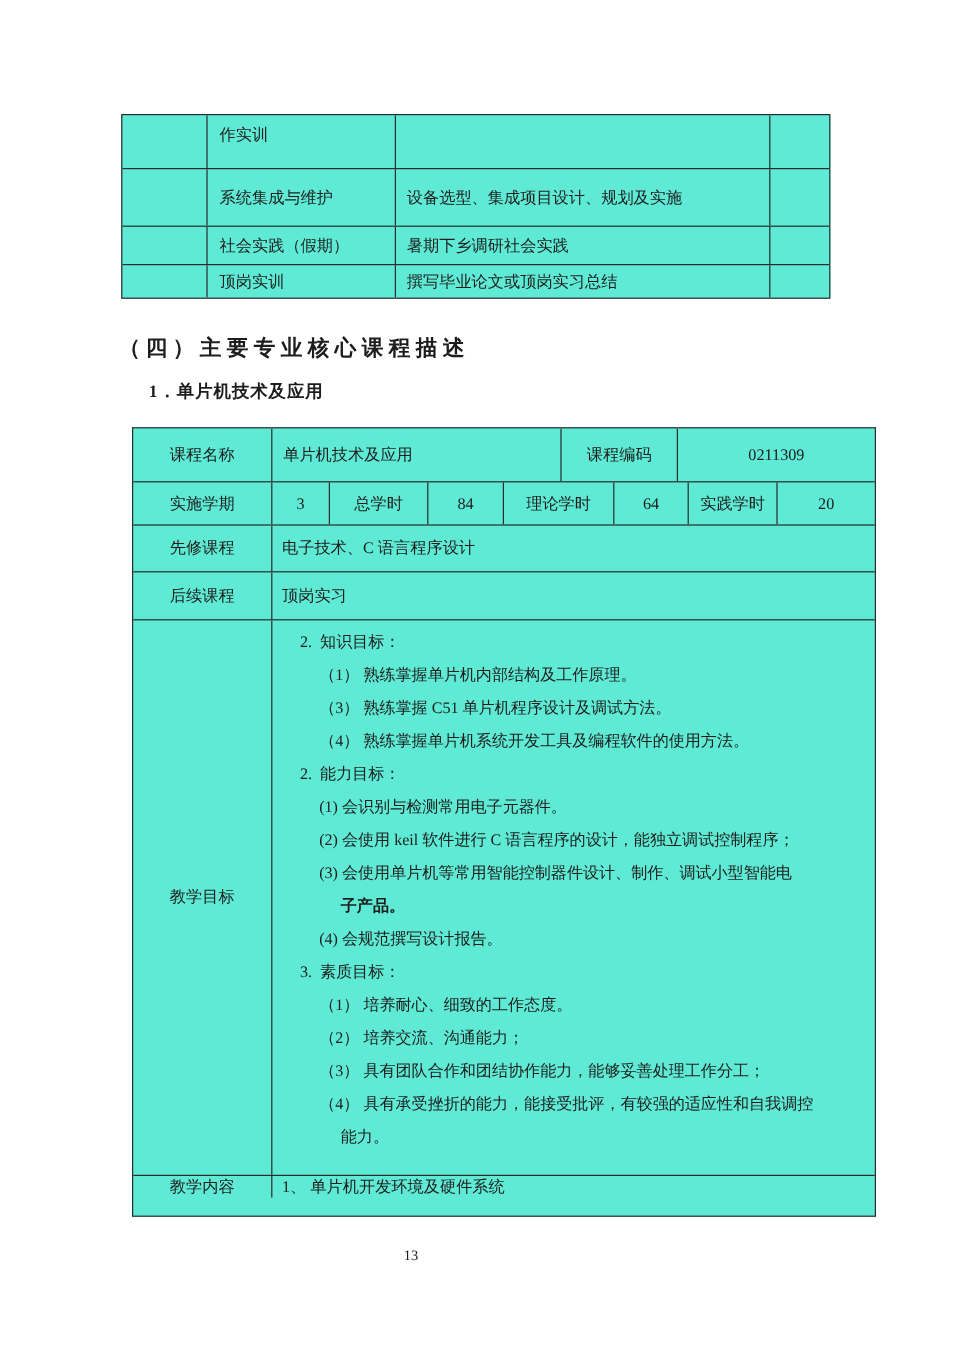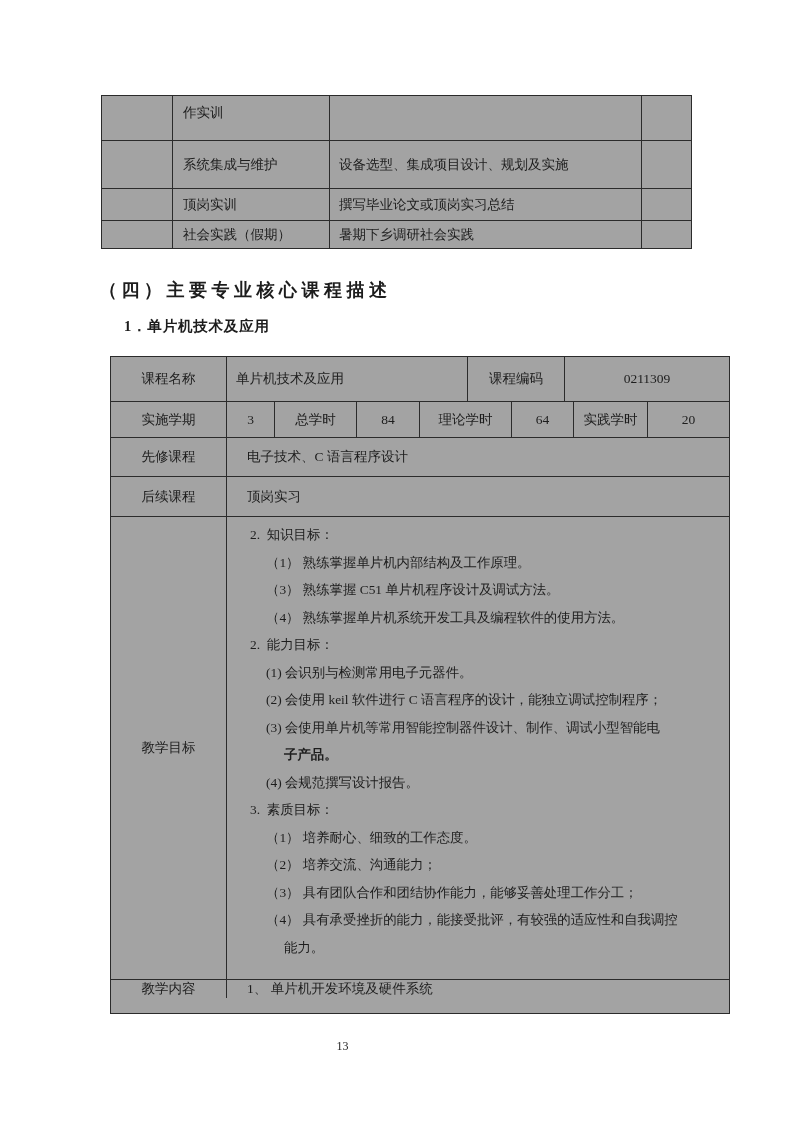--- a/index.html
+++ b/index.html
@@ -9,40 +9,40 @@
     font-family:"Liberation Serif","DejaVu Serif",serif;
     color:#1d1d1d;
     position:relative;
     overflow:hidden;
   }
   .tbl {
     position:absolute;
     box-sizing:border-box;
     border:1.6px solid #2b2b2b;
     overflow:hidden;
-    background:#a3a3a3;
+    background:#5eead4;
   }
   .trow {
     display:flex;
     box-sizing:border-box;
     border-top:1.6px solid #2b2b2b;
   }
   .trow.rfirst { border-top:none; }
   .tcell {
     box-sizing:border-box;
     border-left:1.6px solid #2b2b2b;
     display:flex;
     align-items:center;
     font-size:13.5px;
     overflow:hidden;
     white-space:nowrap;
   }
   .tcell.cfirst { border-left:none; }
   .lbl { justify-content:center; text-align:center; }
-  .val { padding-left:20px;text-align:center; }
+  .val { padding-left:8px;text-align:center; }
   .grow { flex:1 1 auto; }
 
   
   #cont-table { left:101px; top:95px; width:591px; height:154px; }
   #cont-table .trow:nth-child(1){ height:44px; }
   #cont-table .trow:nth-child(2){ height:48px; }
   #cont-table .trow:nth-child(3){ height:32px; }
   #cont-table .trow:nth-child(4){ height:28px; }
   .ct-c1 { flex:0 0 70px; }
   .ct-c2 { flex:0 0 157px; justify-content:flex-start; padding-left:10px; }
@@ -108,28 +108,28 @@
       <div class="tcell grow"></div>
     </div>
     <div class="trow">
       <div class="tcell cfirst ct-c1"></div>
       <div class="tcell ct-c2">系统集成与维护</div>
       <div class="tcell ct-c3">设备选型、集成项目设计、规划及实施</div>
       <div class="tcell grow"></div>
     </div>
     <div class="trow">
       <div class="tcell cfirst ct-c1"></div>
-      <div class="tcell ct-c2">顶岗实训</div>
-      <div class="tcell ct-c3">撰写毕业论文或顶岗实习总结</div>
+      <div class="tcell ct-c2">社会实践（假期）</div>
+      <div class="tcell ct-c3">暑期下乡调研社会实践</div>
       <div class="tcell grow"></div>
     </div>
     <div class="trow">
       <div class="tcell cfirst ct-c1"></div>
-      <div class="tcell ct-c2">社会实践（假期）</div>
-      <div class="tcell ct-c3">暑期下乡调研社会实践</div>
+      <div class="tcell ct-c2">顶岗实训</div>
+      <div class="tcell ct-c3">撰写毕业论文或顶岗实习总结</div>
       <div class="tcell grow"></div>
     </div>
   </div>
 
   <div id="section-heading">（四）主要专业核心课程描述</div>
   <div id="section-subheading">1．单片机技术及应用</div>
 
   <div class="tbl" id="course-table">
 
     <div class="trow rfirst">

